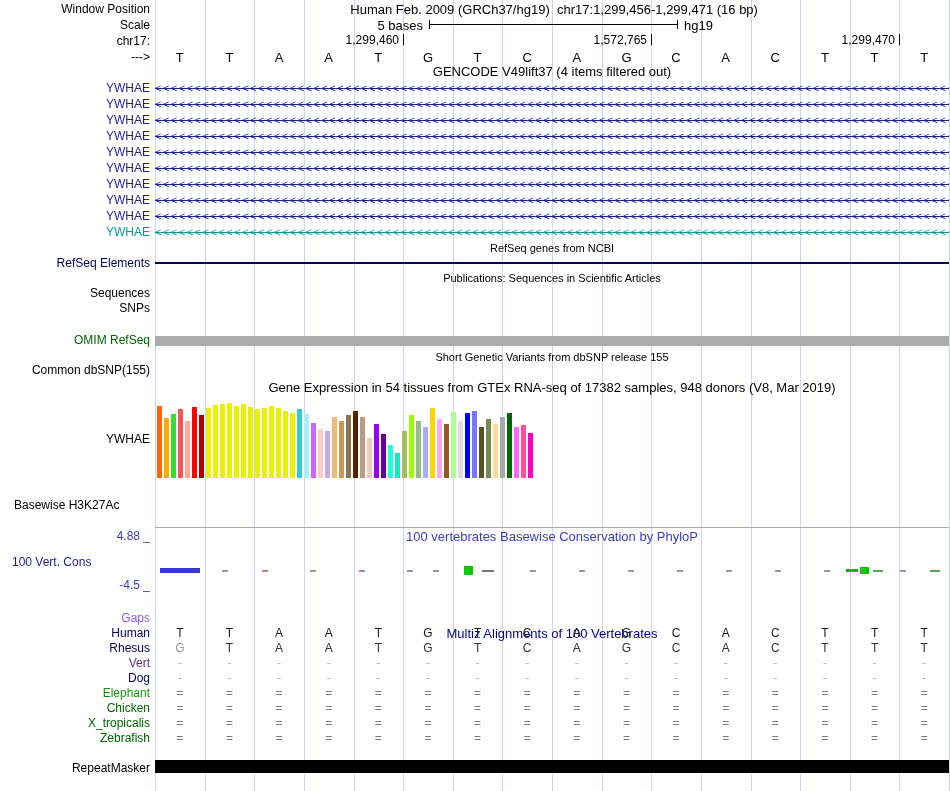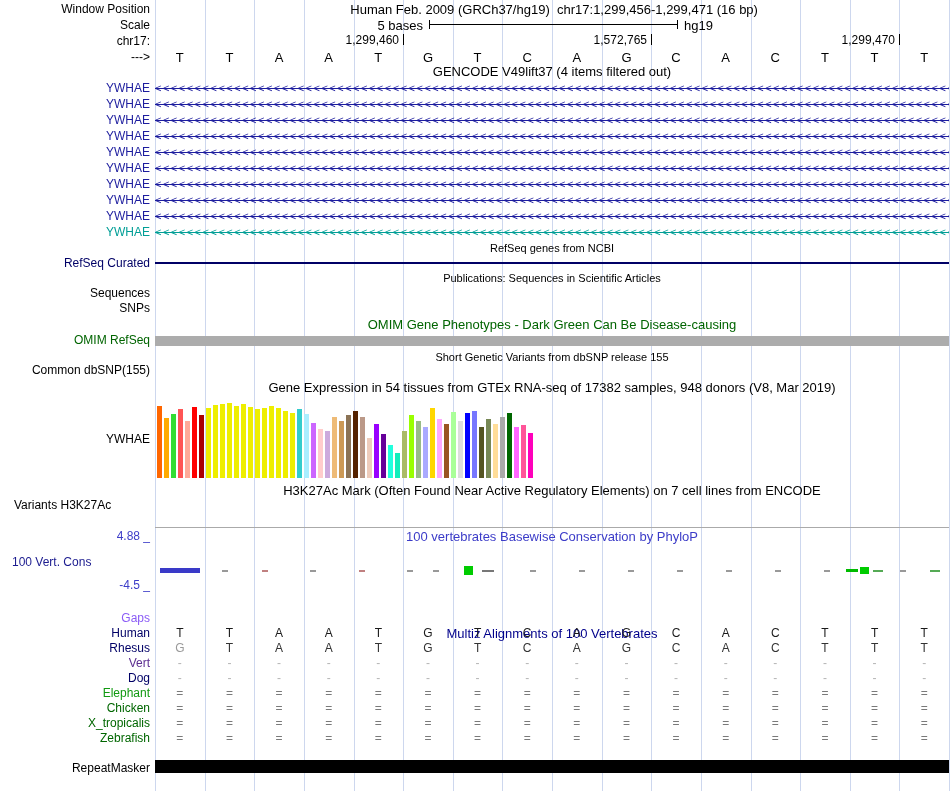--- a/index.html
+++ b/index.html
@@ -138,28 +138,27 @@
         <div class="gene-arrows" style="color: rgb(28, 28, 158);">&lt;&lt;&lt;&lt;&lt;&lt;&lt;&lt;&lt;&lt;&lt;&lt;&lt;&lt;&lt;&lt;&lt;&lt;&lt;&lt;&lt;&lt;&lt;&lt;&lt;&lt;&lt;&lt;&lt;&lt;&lt;&lt;&lt;&lt;&lt;&lt;&lt;&lt;&lt;&lt;&lt;&lt;&lt;&lt;&lt;&lt;&lt;&lt;&lt;&lt;&lt;&lt;&lt;&lt;&lt;&lt;&lt;&lt;&lt;&lt;&lt;&lt;&lt;&lt;&lt;&lt;&lt;&lt;&lt;&lt;&lt;&lt;&lt;&lt;&lt;&lt;&lt;&lt;&lt;&lt;&lt;&lt;&lt;&lt;&lt;&lt;&lt;&lt;&lt;&lt;&lt;&lt;&lt;&lt;&lt;&lt;&lt;&lt;&lt;&lt;&lt;&lt;&lt;&lt;&lt;&lt;&lt;&lt;&lt;&lt;&lt;&lt;&lt;&lt;&lt;&lt;&lt;&lt;&lt;&lt;&lt;&lt;&lt;&lt;&lt;&lt;&lt;&lt;&lt;&lt;</div>
       </div>
       <div class="lbl" style="top: 224px; line-height: 16px; color: rgb(0, 158, 150);">YWHAE</div>
       <div class="gene-row" style="top: 224px;">
         <div class="gene-mid" style="background: rgb(0, 158, 150);"></div>
         <div class="gene-arrows" style="color: rgb(0, 158, 150);">&lt;&lt;&lt;&lt;&lt;&lt;&lt;&lt;&lt;&lt;&lt;&lt;&lt;&lt;&lt;&lt;&lt;&lt;&lt;&lt;&lt;&lt;&lt;&lt;&lt;&lt;&lt;&lt;&lt;&lt;&lt;&lt;&lt;&lt;&lt;&lt;&lt;&lt;&lt;&lt;&lt;&lt;&lt;&lt;&lt;&lt;&lt;&lt;&lt;&lt;&lt;&lt;&lt;&lt;&lt;&lt;&lt;&lt;&lt;&lt;&lt;&lt;&lt;&lt;&lt;&lt;&lt;&lt;&lt;&lt;&lt;&lt;&lt;&lt;&lt;&lt;&lt;&lt;&lt;&lt;&lt;&lt;&lt;&lt;&lt;&lt;&lt;&lt;&lt;&lt;&lt;&lt;&lt;&lt;&lt;&lt;&lt;&lt;&lt;&lt;&lt;&lt;&lt;&lt;&lt;&lt;&lt;&lt;&lt;&lt;&lt;&lt;&lt;&lt;&lt;&lt;&lt;&lt;&lt;&lt;&lt;&lt;&lt;&lt;&lt;&lt;&lt;&lt;&lt;&lt;</div>
       </div>
     </div>
 
   <div class="title small" style="top:241px">RefSeq genes from NCBI</div>
-  <div class="lbl" style="top:256px;color:#000066">RefSeq Curated</div>
+  <div class="lbl" style="top:256px;color:#000066">RefSeq Elements</div>
   <div class="hbar" id="refseq-line" style="top: 262px; height: 2px; background: rgb(0, 0, 102);"></div>
 
   <div class="title small" style="top:271px">Publications: Sequences in Scientific Articles</div>
   <div class="lbl" style="top:286px">Sequences</div>
   <div class="lbl" style="top:301px">SNPs</div>
 
-  <div class="title" style="top:318px;color:#006400">OMIM Gene Phenotypes - Dark Green Can Be Disease-causing</div>
   <div class="lbl" style="top:333px;color:#006400">OMIM RefSeq</div>
   <div class="hbar" id="omim-bar" style="top: 336px; height: 10px; background: rgb(172, 172, 172);"></div>
 
   <div class="title small" style="top:350px">Short Genetic Variants from dbSNP release 155</div>
   <div class="lbl" style="top:363px">Common dbSNP(155)</div>
 
   <div class="title" style="top:381px">Gene Expression in 54 tissues from GTEx RNA-seq of 17382 samples, 948 donors (V8, Mar 2019)</div>
   <div class="lbl" style="top:432px">YWHAE</div>
   <div id="gtex-bars">
       <div class="gtex-bar" style="left: 157px; width: 5px; height: 72px; top: 406px; background: rgb(255, 102, 0);"></div>
@@ -211,22 +210,21 @@
       <div class="gtex-bar" style="left: 479px; width: 5px; height: 51px; top: 427px; background: rgb(85, 85, 34);"></div>
       <div class="gtex-bar" style="left: 486px; width: 5px; height: 59px; top: 419px; background: rgb(119, 136, 85);"></div>
       <div class="gtex-bar" style="left: 493px; width: 5px; height: 54px; top: 424px; background: rgb(255, 221, 153);"></div>
       <div class="gtex-bar" style="left: 500px; width: 5px; height: 61px; top: 417px; background: rgb(170, 170, 170);"></div>
       <div class="gtex-bar" style="left: 507px; width: 5px; height: 65px; top: 413px; background: rgb(0, 102, 0);"></div>
       <div class="gtex-bar" style="left: 514px; width: 5px; height: 51px; top: 427px; background: rgb(255, 102, 255);"></div>
       <div class="gtex-bar" style="left: 521px; width: 5px; height: 53px; top: 425px; background: rgb(255, 85, 153);"></div>
       <div class="gtex-bar" style="left: 528px; width: 5px; height: 45px; top: 433px; background: rgb(255, 0, 187);"></div>
     </div>
 
-  <div class="title" style="top:484px">H3K27Ac Mark (Often Found Near Active Regulatory Elements) on 7 cell lines from ENCODE</div>
-  <div class="lbl-left" style="left:14px;top:498px">Variants H3K27Ac</div>
+  <div class="lbl-left" style="left:14px;top:498px">Basewise H3K27Ac</div>
   <div class="hbar" id="h3k-baseline" style="top: 527px; height: 1px; background: rgb(170, 170, 170);"></div>
 
   <div class="lbl" style="top:529px;color:#3C3CC8">4.88 _</div>
   <div class="title" style="top:530px;color:#3C3CC8">100 vertebrates Basewise Conservation by PhyloP</div>
   <div class="lbl-left" style="left:12px;top:555px;color:#1B1B8F">100 Vert. Cons</div>
   <div class="lbl" style="top:578px;color:#3C3CC8">-4.5 _</div>
   <div id="phylop-marks">
       <div class="pmark" style="left: 160px; width: 40px; height: 5px; top: 568px; background: rgb(58, 58, 200);"></div>
       <div class="pmark" style="left: 222px; width: 6px; height: 2px; top: 570px; background: rgb(153, 153, 153);"></div>
       <div class="pmark" style="left: 262px; width: 6px; height: 2px; top: 570px; background: rgb(192, 128, 128);"></div>

